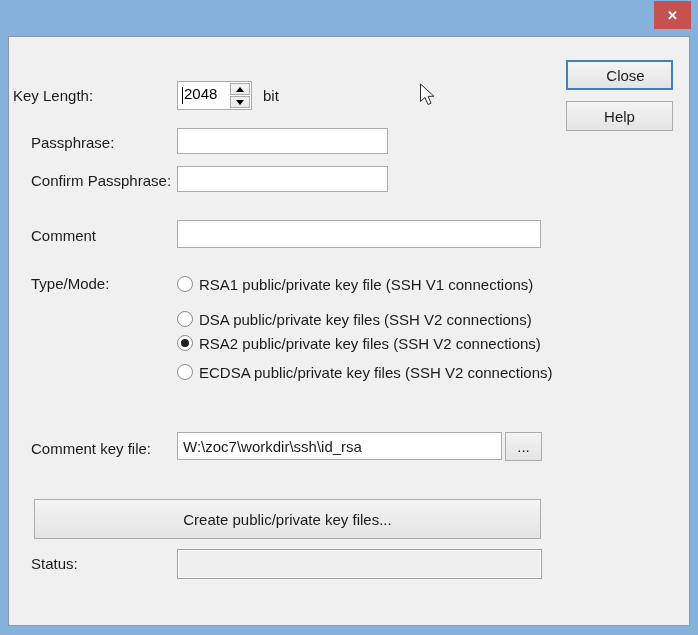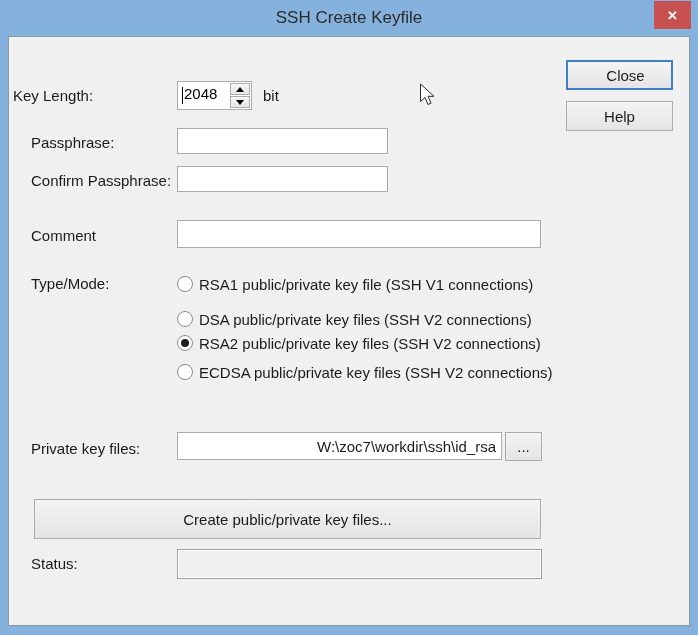--- a/index.html
+++ b/index.html
@@ -170,21 +170,20 @@
     width: 16px; height: 23px;
     pointer-events: none;
   }
 </style>
 </head>
 <body>
 
 <div class="window">
 
   <div class="titlebar">
-    <div class="title">SSH Create Keyfile</div>
     <div class="close-x">
       <span>✕</span>
     </div>
   </div>
 
   <div class="dialog-content">
 
     <button class="btn default-btn" style="left:557px; top:23px; width:107px; height:30px;">Close</button>
     <button class="btn" style="left:557px; top:64px; width:107px; height:30px;">Help</button>
 
@@ -226,22 +225,22 @@
     </div>
     <div class="radio-row" style="top:296px;">
       <span class="radio-circle checked"></span>
       <span class="radio-label">RSA2 public/private key files (SSH V2 connections)</span>
     </div>
     <div class="radio-row" style="top:325px;">
       <span class="radio-circle"></span>
       <span class="radio-label">ECDSA public/private key files (SSH V2 connections)</span>
     </div>
 
-    <div class="lbl" style="left:22px; top:403px;">Private key files:</div>
-    <input class="textbox" style="left: 168px; top: 395px; width: 325px; height: 28px; text-align: right;" value="W:\zoc7\workdir\ssh\id_rsa">
+    <div class="lbl" style="left:22px; top:403px;">Comment key file:</div>
+    <input class="textbox" style="left: 168px; top: 395px; width: 325px; height: 28px;" value="W:\zoc7\workdir\ssh\id_rsa">
     <button class="btn" style="left:496px; top:395px; width:37px; height:29px;">...</button>
 
     <button class="btn" style="left:25px; top:462px; width:507px; height:40px;">Create public/private key files...</button>
 
     <div class="lbl" style="left:22px; top:518px;">Status:</div>
     <div class="status-box">
       <span></span>
     </div>
 
   </div>

